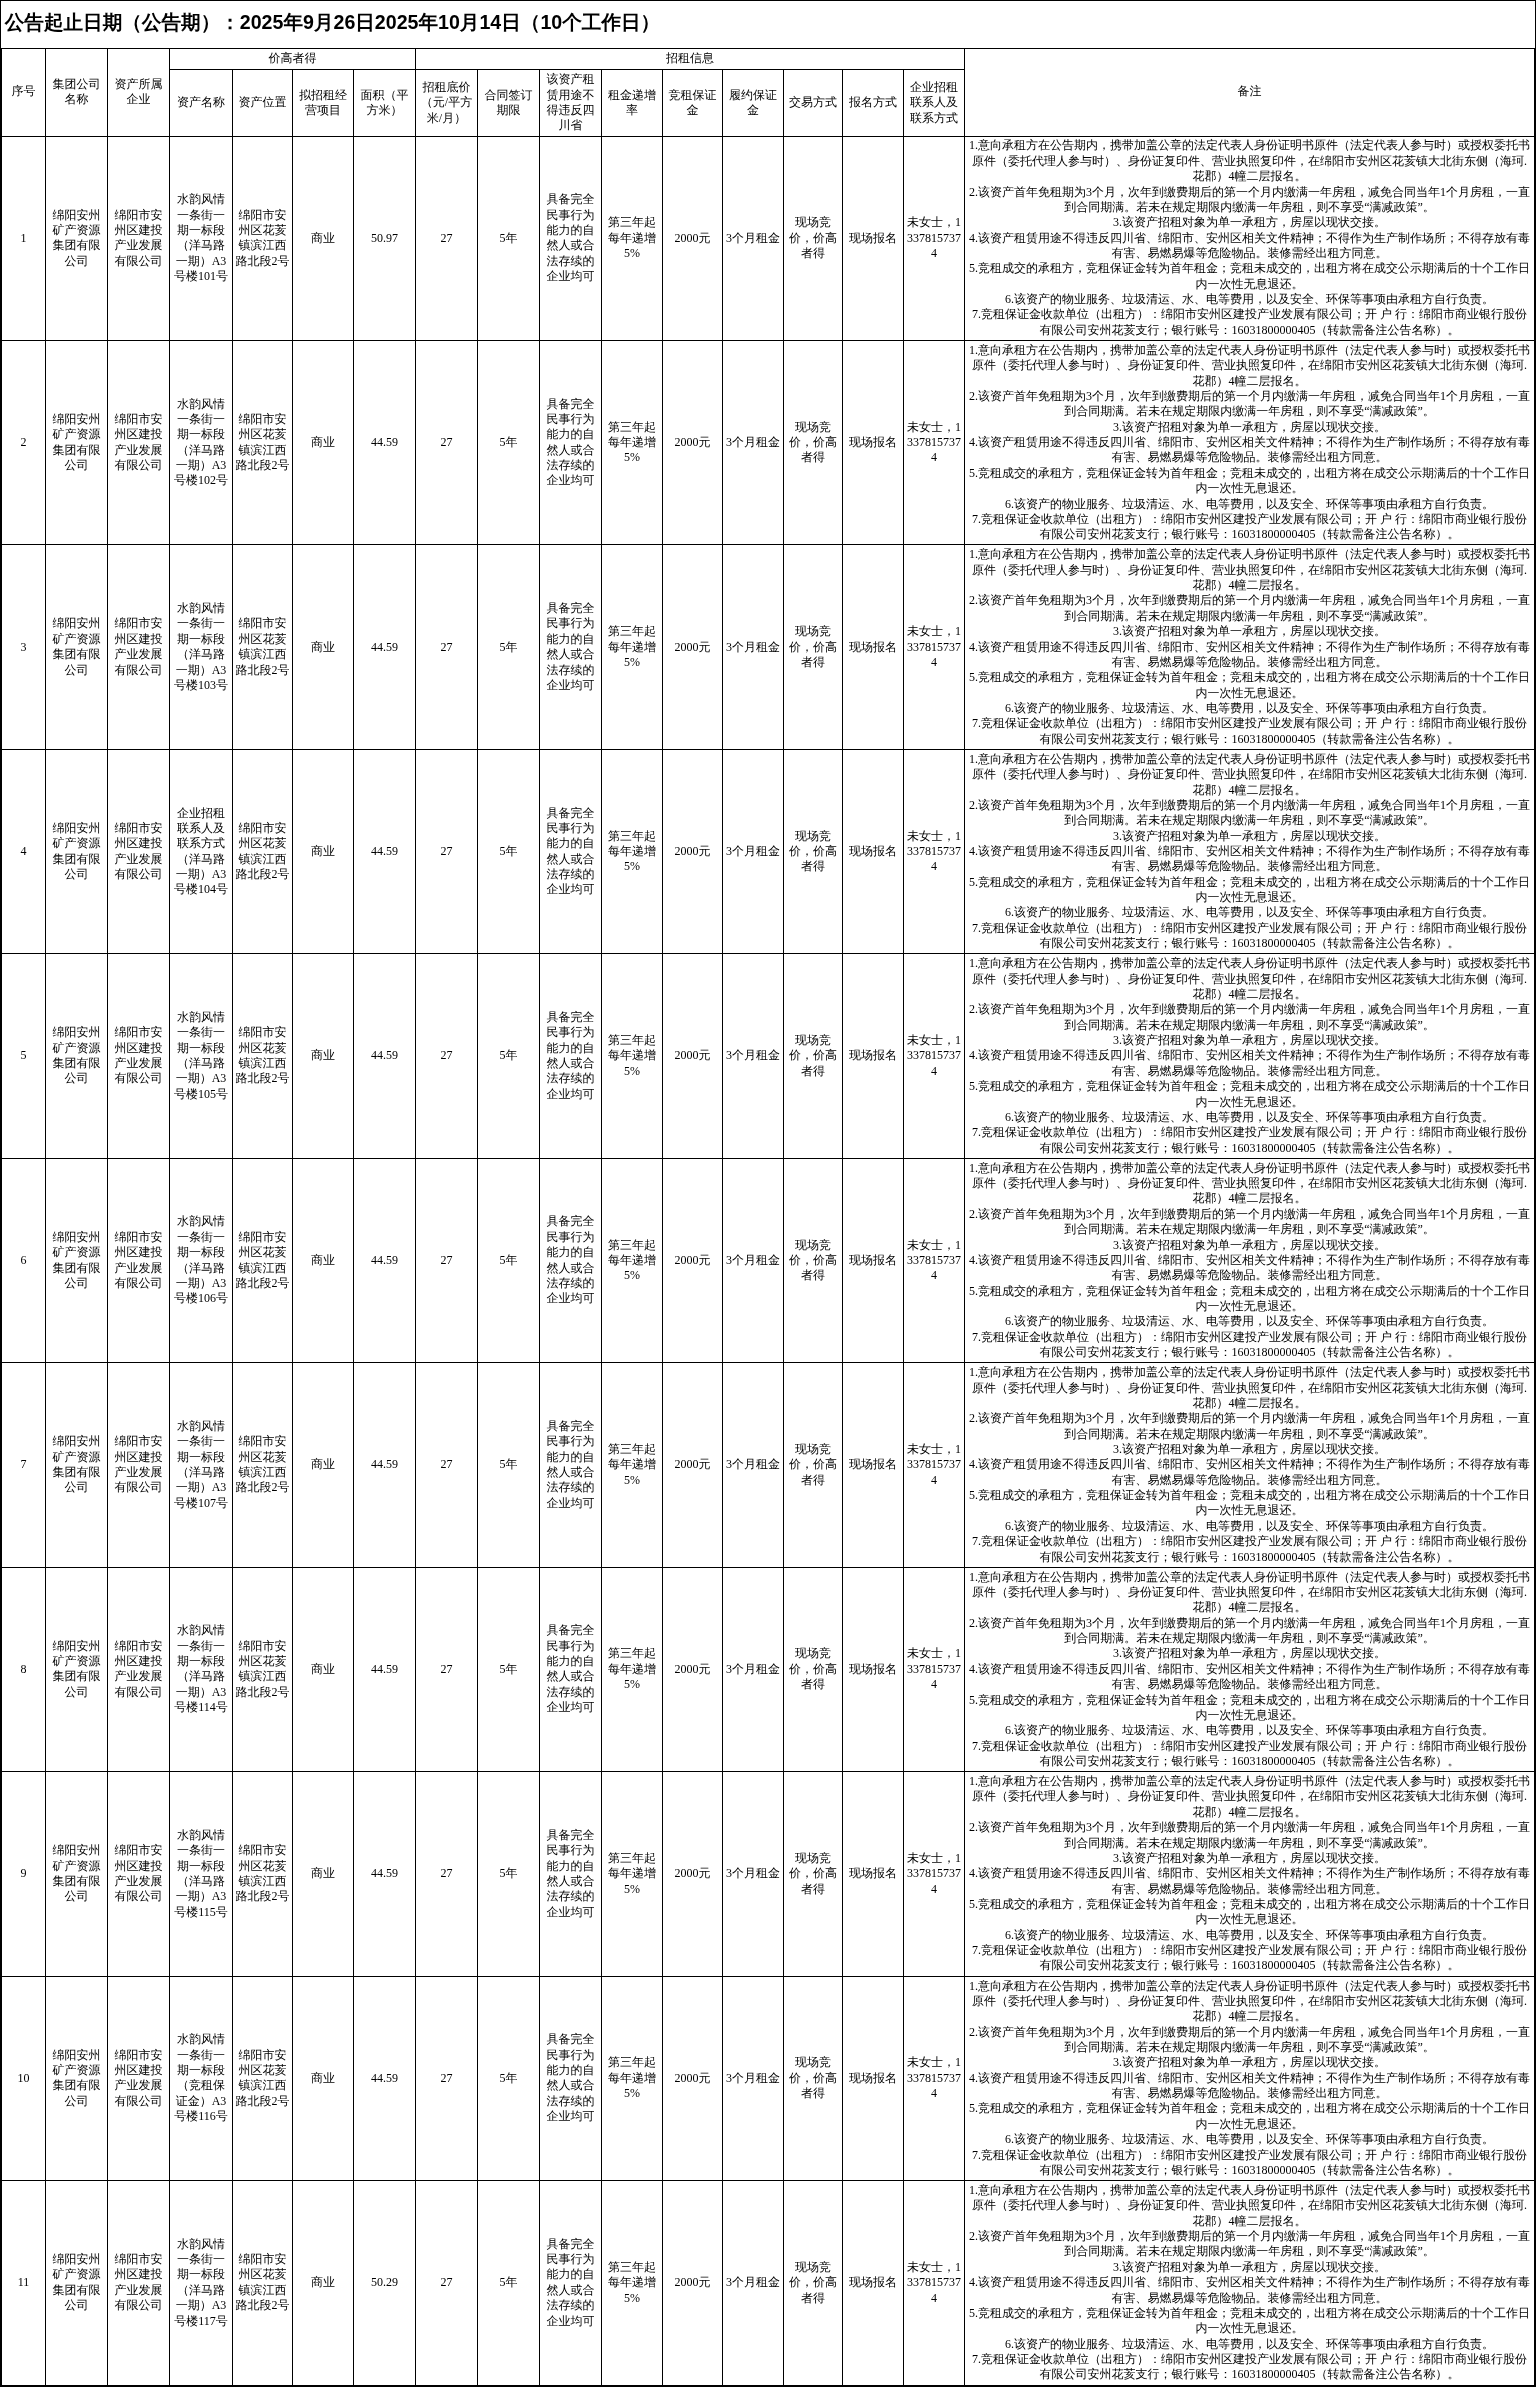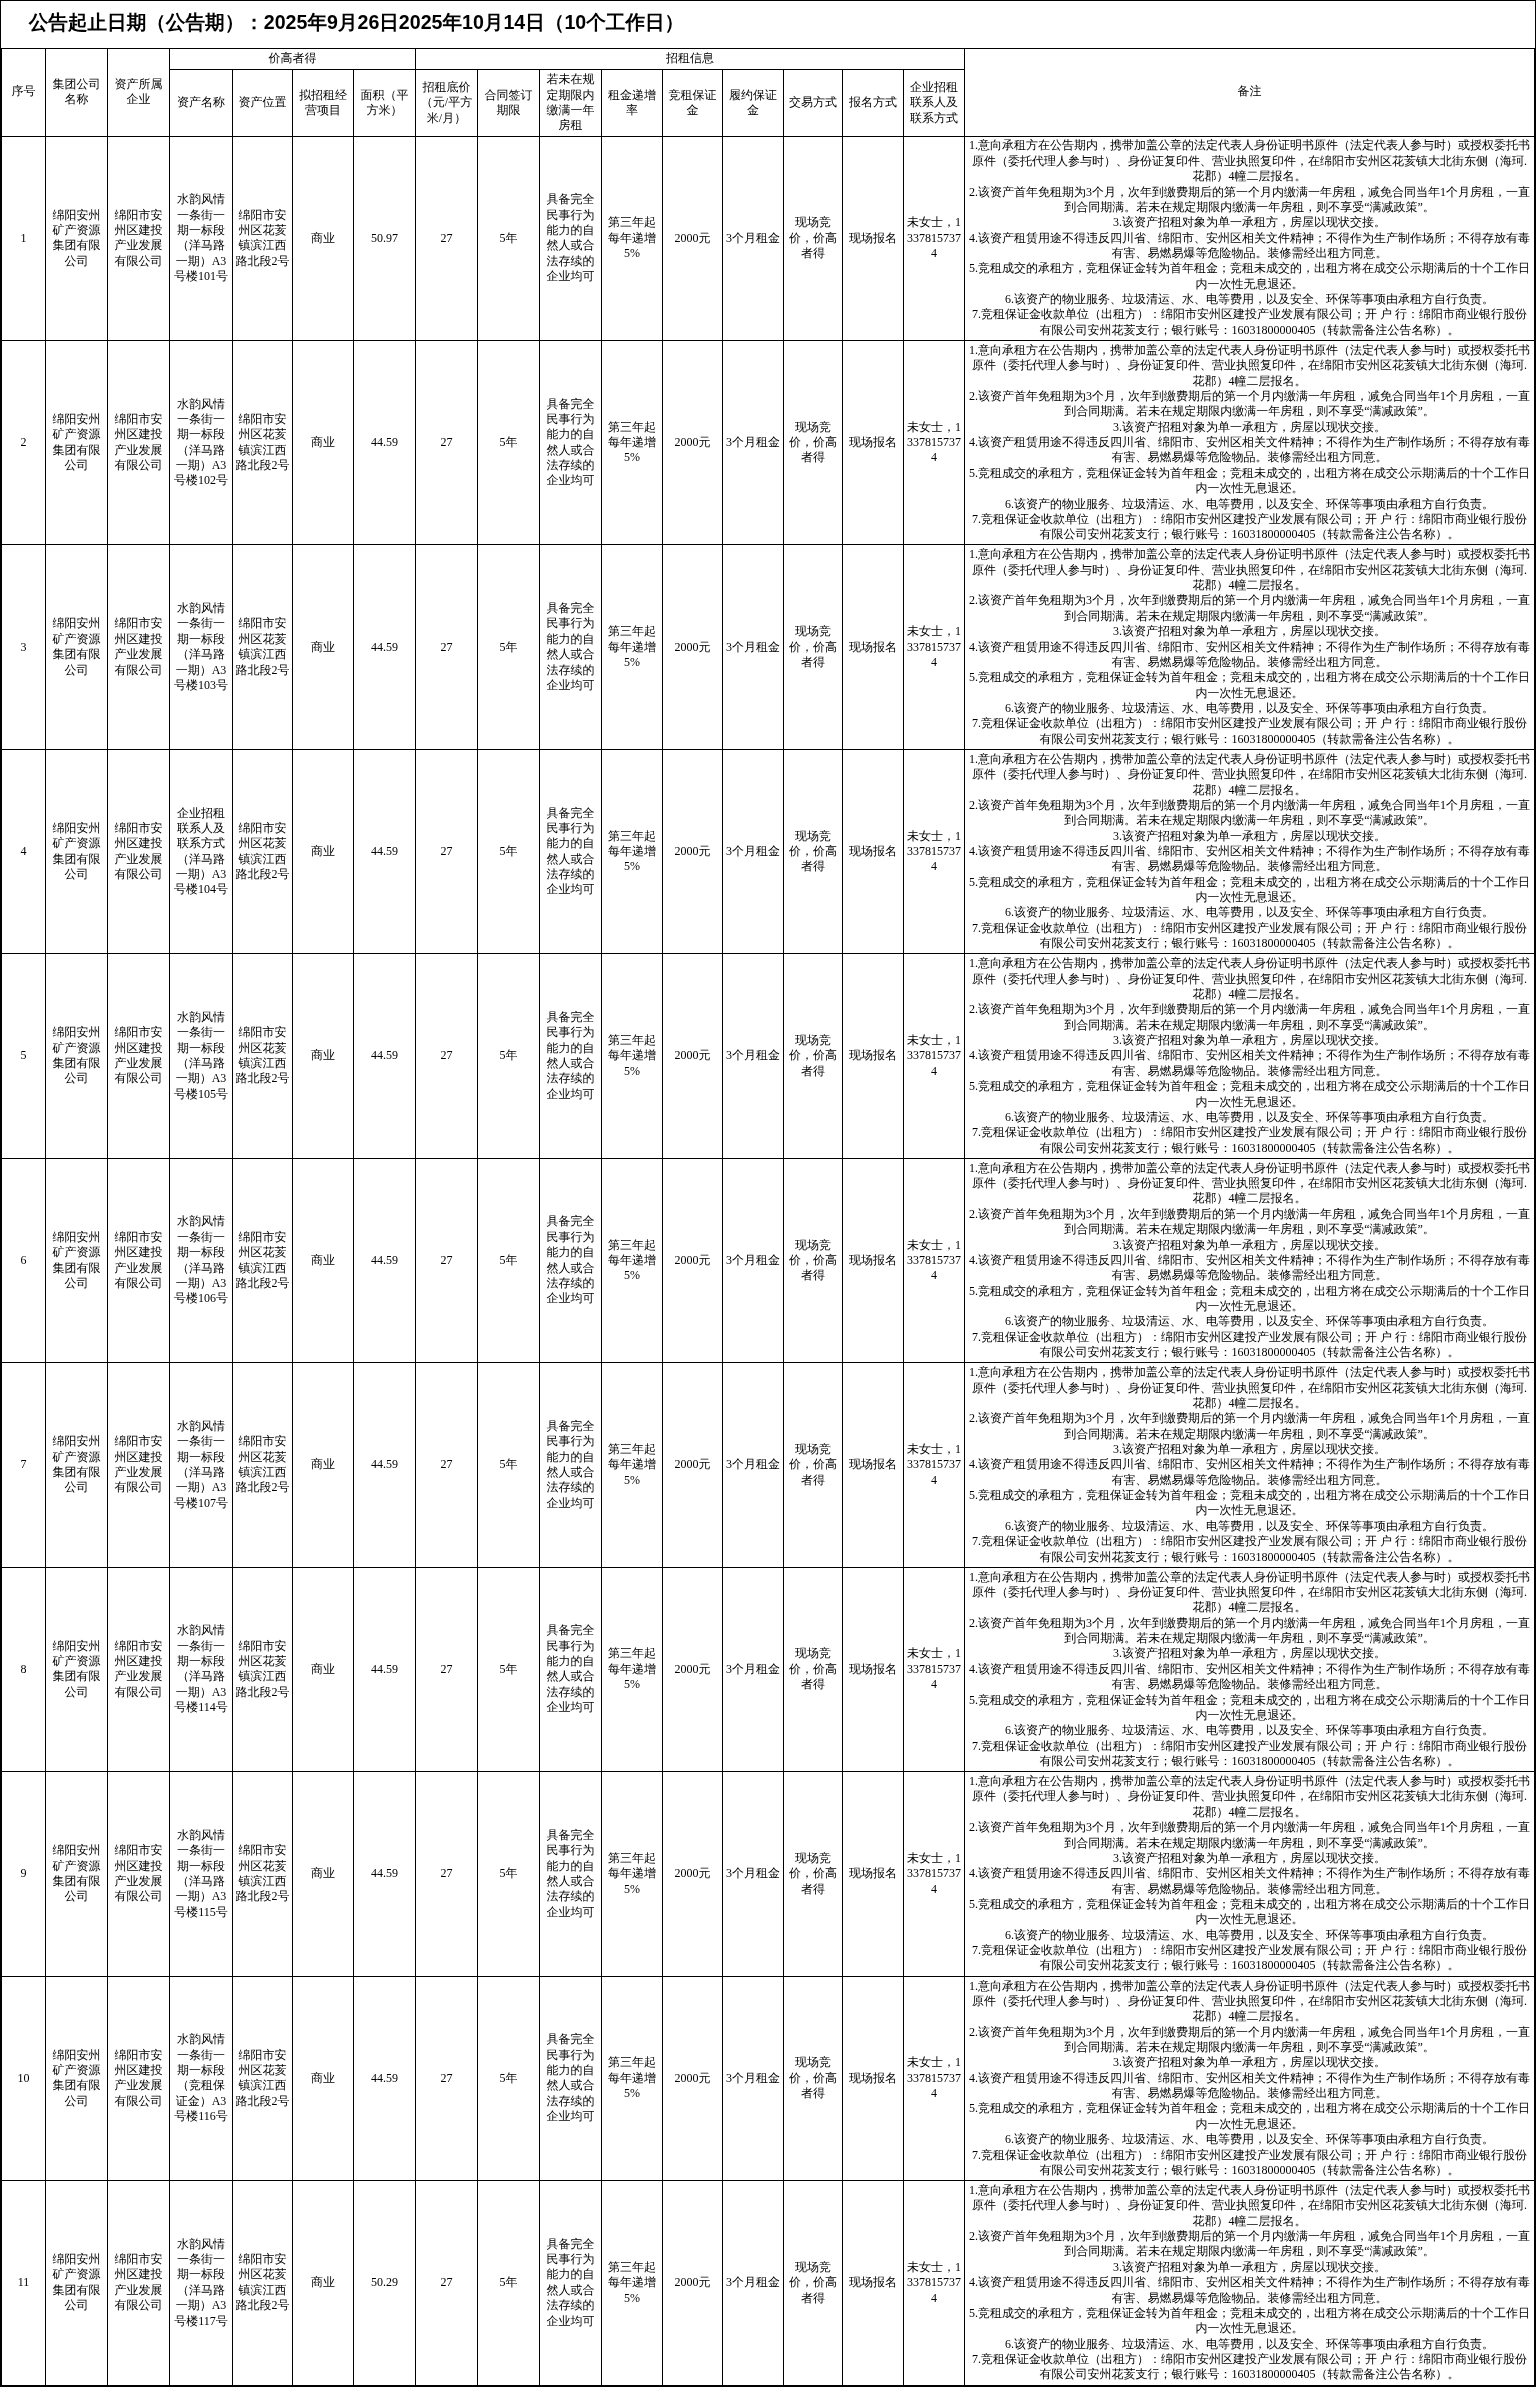--- a/index.html
+++ b/index.html
@@ -18,21 +18,20 @@
     padding: 5.6px 9.3px 7.5px 9.3px;
     border-bottom: 0.9px solid #000;
     font-family: "Liberation Serif", serif;
     letter-spacing: 0.9px;
   }
   .date-line {
     font-weight: bold;
     font-size: 19.6px;
     padding: 8.4px 7.5px 11.2px 3.7px;
     font-family: "Liberation Sans", sans-serif;
-    margin-left: 24px;
   }
   table.rental {
     border-collapse: collapse;
     table-layout: fixed;
     width: 100%;
     border-top: 1.9px solid #000;
   }
   table.rental th, table.rental td {
     border: 0.9px solid #000;
     text-align: center;
@@ -91,21 +90,21 @@
         <th colspan="9">招租信息</th>
         <th rowspan="2">备注</th>
       </tr>
       <tr class="label-row">
         <th>资产名称</th>
         <th>资产位置</th>
         <th>拟招租经营项目</th>
         <th>面积（平方米）</th>
         <th>招租底价（元/平方米/月）</th>
         <th>合同签订期限</th>
-        <th>若未在规定期限内缴满一年房租</th>
+        <th>该资产租赁用途不得违反四川省</th>
         <th>租金递增率</th>
         <th>竞租保证金</th>
         <th>履约保证金</th>
         <th>交易方式</th>
         <th>报名方式</th>
         <th>企业招租联系人及联系方式</th>
       </tr>
     </thead>
     <tbody>
         <tr>

